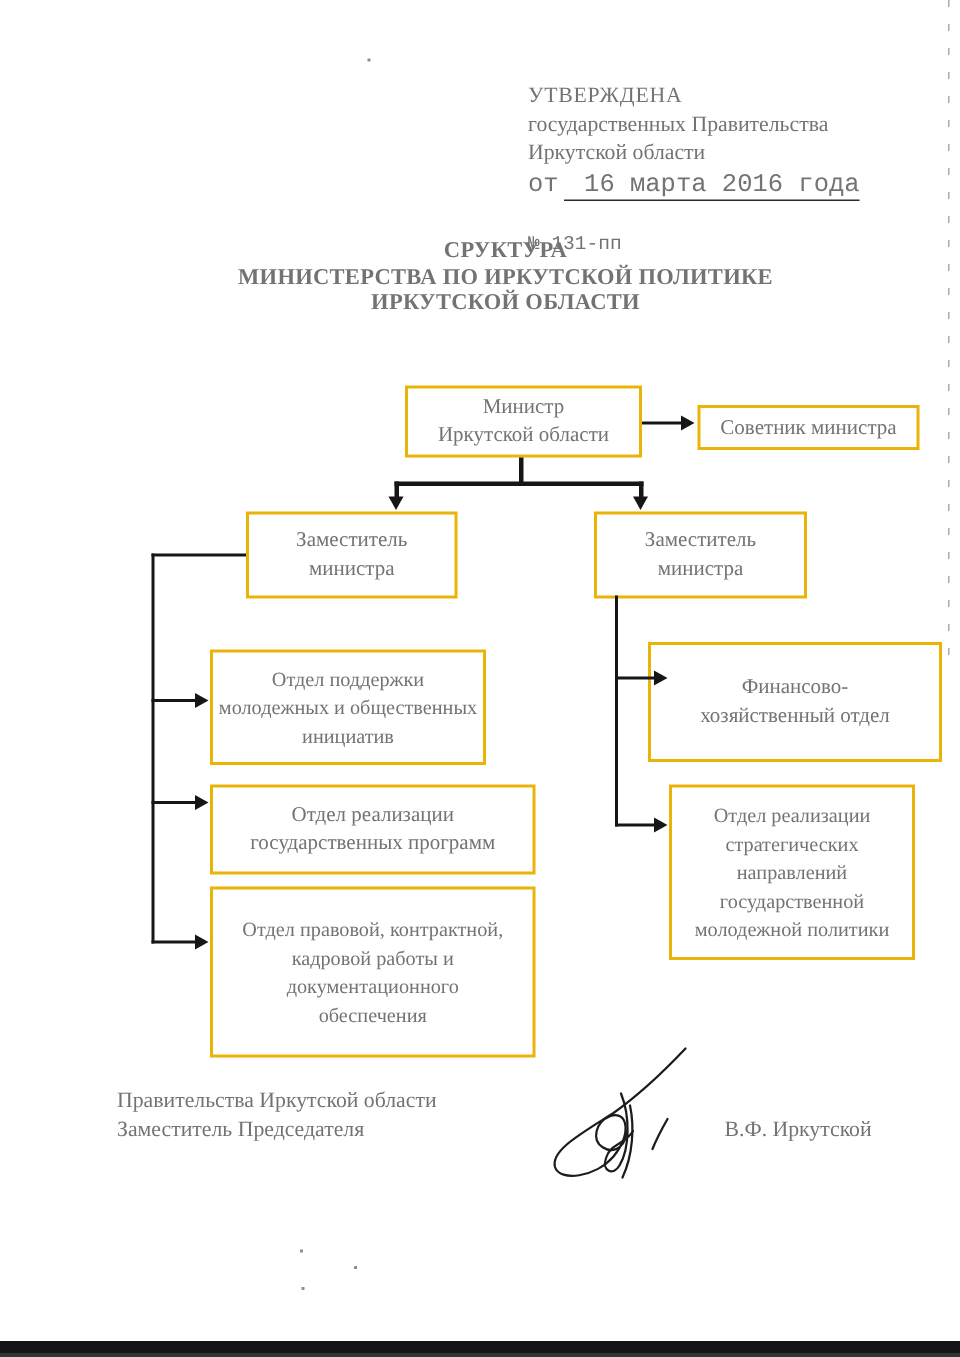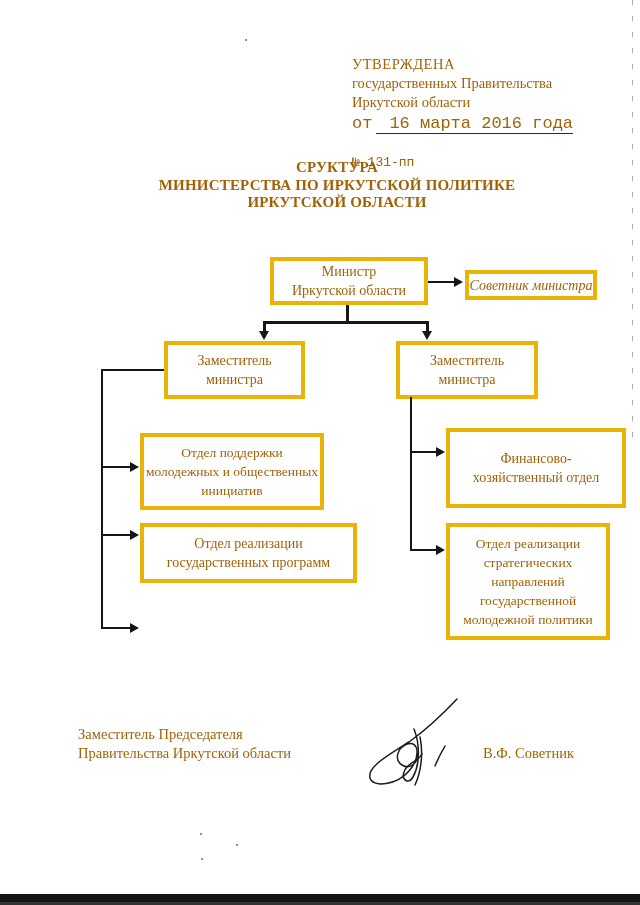--- a/index.html
+++ b/index.html
@@ -1,43 +1,43 @@
 <!DOCTYPE html>
 <html><head>
 <meta charset="utf-8">
 <style>
   html,body{margin:0;padding:0;background:#e8e8e8;}
   .page{
     position:relative; width:640px; height:905px; margin:0 auto;
     background:#ffffff; overflow:hidden;
     font-family:"Liberation Serif","DejaVu Serif",serif;
-    color:#a16207;
+    color:#737373;
   }
   
   .approval{position:absolute; left:352px; top:55px; width:230px; font-size:14.5px; line-height:19px;}
   .approval .cap{letter-spacing:.5px;}
   .date-line{font-family:"Liberation Mono","DejaVu Sans Mono",monospace; font-size:17px; margin-top:2px; white-space:nowrap;}
   .date-prefix{margin-right:4px;}
   .underlined{display:inline-block; border-bottom:1.5px solid #2b2b2b; min-width:192px; padding-left:13px; box-sizing:border-box;}
   .num-line{font-family:"Liberation Mono","DejaVu Sans Mono",monospace; font-size:13px; margin-top:19px;}
   
   .doc-title{position:absolute; left:37px; top:159px; width:600px; text-align:center;
     font-weight:bold; font-size:15px; line-height:17.5px; letter-spacing:.2px;}
   
-  .box{position:absolute; border:4px solid #eab308; box-sizing:border-box;
+  .box{position:absolute; border:2px solid #eab308; box-sizing:border-box;
     display:flex; align-items:center; justify-content:center; text-align:center;
     font-size:14px; line-height:19px; background:#fff;}
   .b-minister{left:270px; top:257px; width:158px; height:48px;}
-  .b-advisor {left:465px; top:270px; width:132px; height:30px;font-style:italic;}
+  .b-advisor {left:465px; top:270px; width:148px; height:30px;}
   .b-dep-l   {left:164px; top:341px; width:141px; height:58px;}
   .b-dep-r   {left:396px; top:341px; width:142px; height:58px;}
   .b-left1   {left:140px; top:433px; width:184px; height:77px; font-size:13.5px;}
   .b-left2   {left:140px; top:523px; width:217px; height:60px;}
   .b-left3   {left:140px; top:591px; width:217px; height:114px; font-size:13.5px;}
-  .b-right1  {left:446px; top:428px; width:180px; height:80px;}
+  .b-right1  {left:432px; top:428px; width:196px; height:80px;}
   .b-right2  {left:446px; top:523px; width:164px; height:117px; font-size:13.5px;}
   
   .ln{position:absolute; background:#161616;}
   .ah-r{position:absolute; width:0; height:0;
     border-top:5px solid transparent; border-bottom:5px solid transparent; border-left:9px solid #161616;}
   .ah-d{position:absolute; width:0; height:0;
     border-left:5px solid transparent; border-right:5px solid transparent; border-top:9px solid #161616;}
   
   .signoff-text{position:absolute; left:78px; top:725px; font-size:14.5px; line-height:19px;}
   .signer-name{position:absolute; left:483px; top:745px; font-size:14.5px;}
@@ -69,20 +69,21 @@
     <div>МИНИСТЕРСТВА ПО ИРКУТСКОЙ ПОЛИТИКЕ</div>
     <div>ИРКУТСКОЙ ОБЛАСТИ</div>
   </div>
 
   <div class="box b-minister">Министр<br>Иркутской области</div>
   <div class="box b-advisor">Советник министра</div>
   <div class="box b-dep-l">Заместитель<br>министра</div>
   <div class="box b-dep-r">Заместитель<br>министра</div>
   <div class="box b-left1">Отдел поддержки<br>молодежных и общественных<br>инициатив</div>
   <div class="box b-left2">Отдел реализации<br>государственных программ</div>
+  <div class="box b-left3">Отдел правовой, контрактной,<br>кадровой работы и<br>документационного<br>обеспечения</div>
   <div class="box b-right1">Финансово-<br>хозяйственный отдел</div>
   <div class="box b-right2">Отдел реализации<br>стратегических<br>направлений<br>государственной<br>молодежной политики</div>
 
   <div class="ln" style="left:428px;top:281px;width:27px;height:2px;"></div>
   <div class="ah-r" style="left:454px;top:277px;"></div>
 
   <div class="ln" style="left:346px;top:305px;width:3px;height:17px;"></div>
   <div class="ln" style="left:263px;top:321px;width:166px;height:3px;"></div>
   <div class="ln" style="left:263px;top:321px;width:3px;height:11px;"></div>
   <div class="ah-d" style="left:259px;top:331px;"></div>
@@ -98,32 +99,32 @@
   <div class="ln" style="left:101px;top:627px;width:30px;height:2px;"></div>
   <div class="ah-r" style="left:130px;top:623px;"></div>
 
   <div class="ln" style="left:410px;top:397px;width:2px;height:154px;"></div>
   <div class="ln" style="left:410px;top:451px;width:27px;height:2px;"></div>
   <div class="ah-r" style="left:436px;top:447px;"></div>
   <div class="ln" style="left:410px;top:549px;width:27px;height:2px;"></div>
   <div class="ah-r" style="left:436px;top:545px;"></div>
 
   <div class="signoff-text">
+    <div>Правительства Иркутской области</div>
     <div>Заместитель Председателя</div>
-    <div>Правительства Иркутской области</div>
   </div>
 
   <svg class="signature" viewBox="0 0 112 102" fill="none" stroke="#1c1c1c" stroke-width="1.5" stroke-linecap="round">
     <path d="M101 7 C 84 25 67 40 53 50 C 31 64 11 75 14 86 C 17 96 41 93 53 79 C 65 65 63 48 51 52 C 41 56 38 68 46 73 C 54 78 63 71 61 60"></path>
     <path d="M58 37 C 64 52 64 73 57 85 C 53 92 45 89 48 80 C 51 70 61 71 66 62"></path>
     <path d="M64 45 C 67 59 66 78 59 93"></path>
     <path d="M89 54 C 85 61 81 69 79 74"></path>
   </svg>
 
-  <div class="signer-name">В.Ф. Советник</div>
+  <div class="signer-name">В.Ф. Иркутской</div>
 
   <div class="edge-dashes"></div>
   <div class="scan-bar"></div>
   <div class="speck" style="left:245px;top:39px;"></div>
   <div class="speck" style="left:200px;top:833px;"></div>
   <div class="speck" style="left:236px;top:844px;"></div>
   <div class="speck" style="left:201px;top:858px;"></div>
 
 </div>
 

